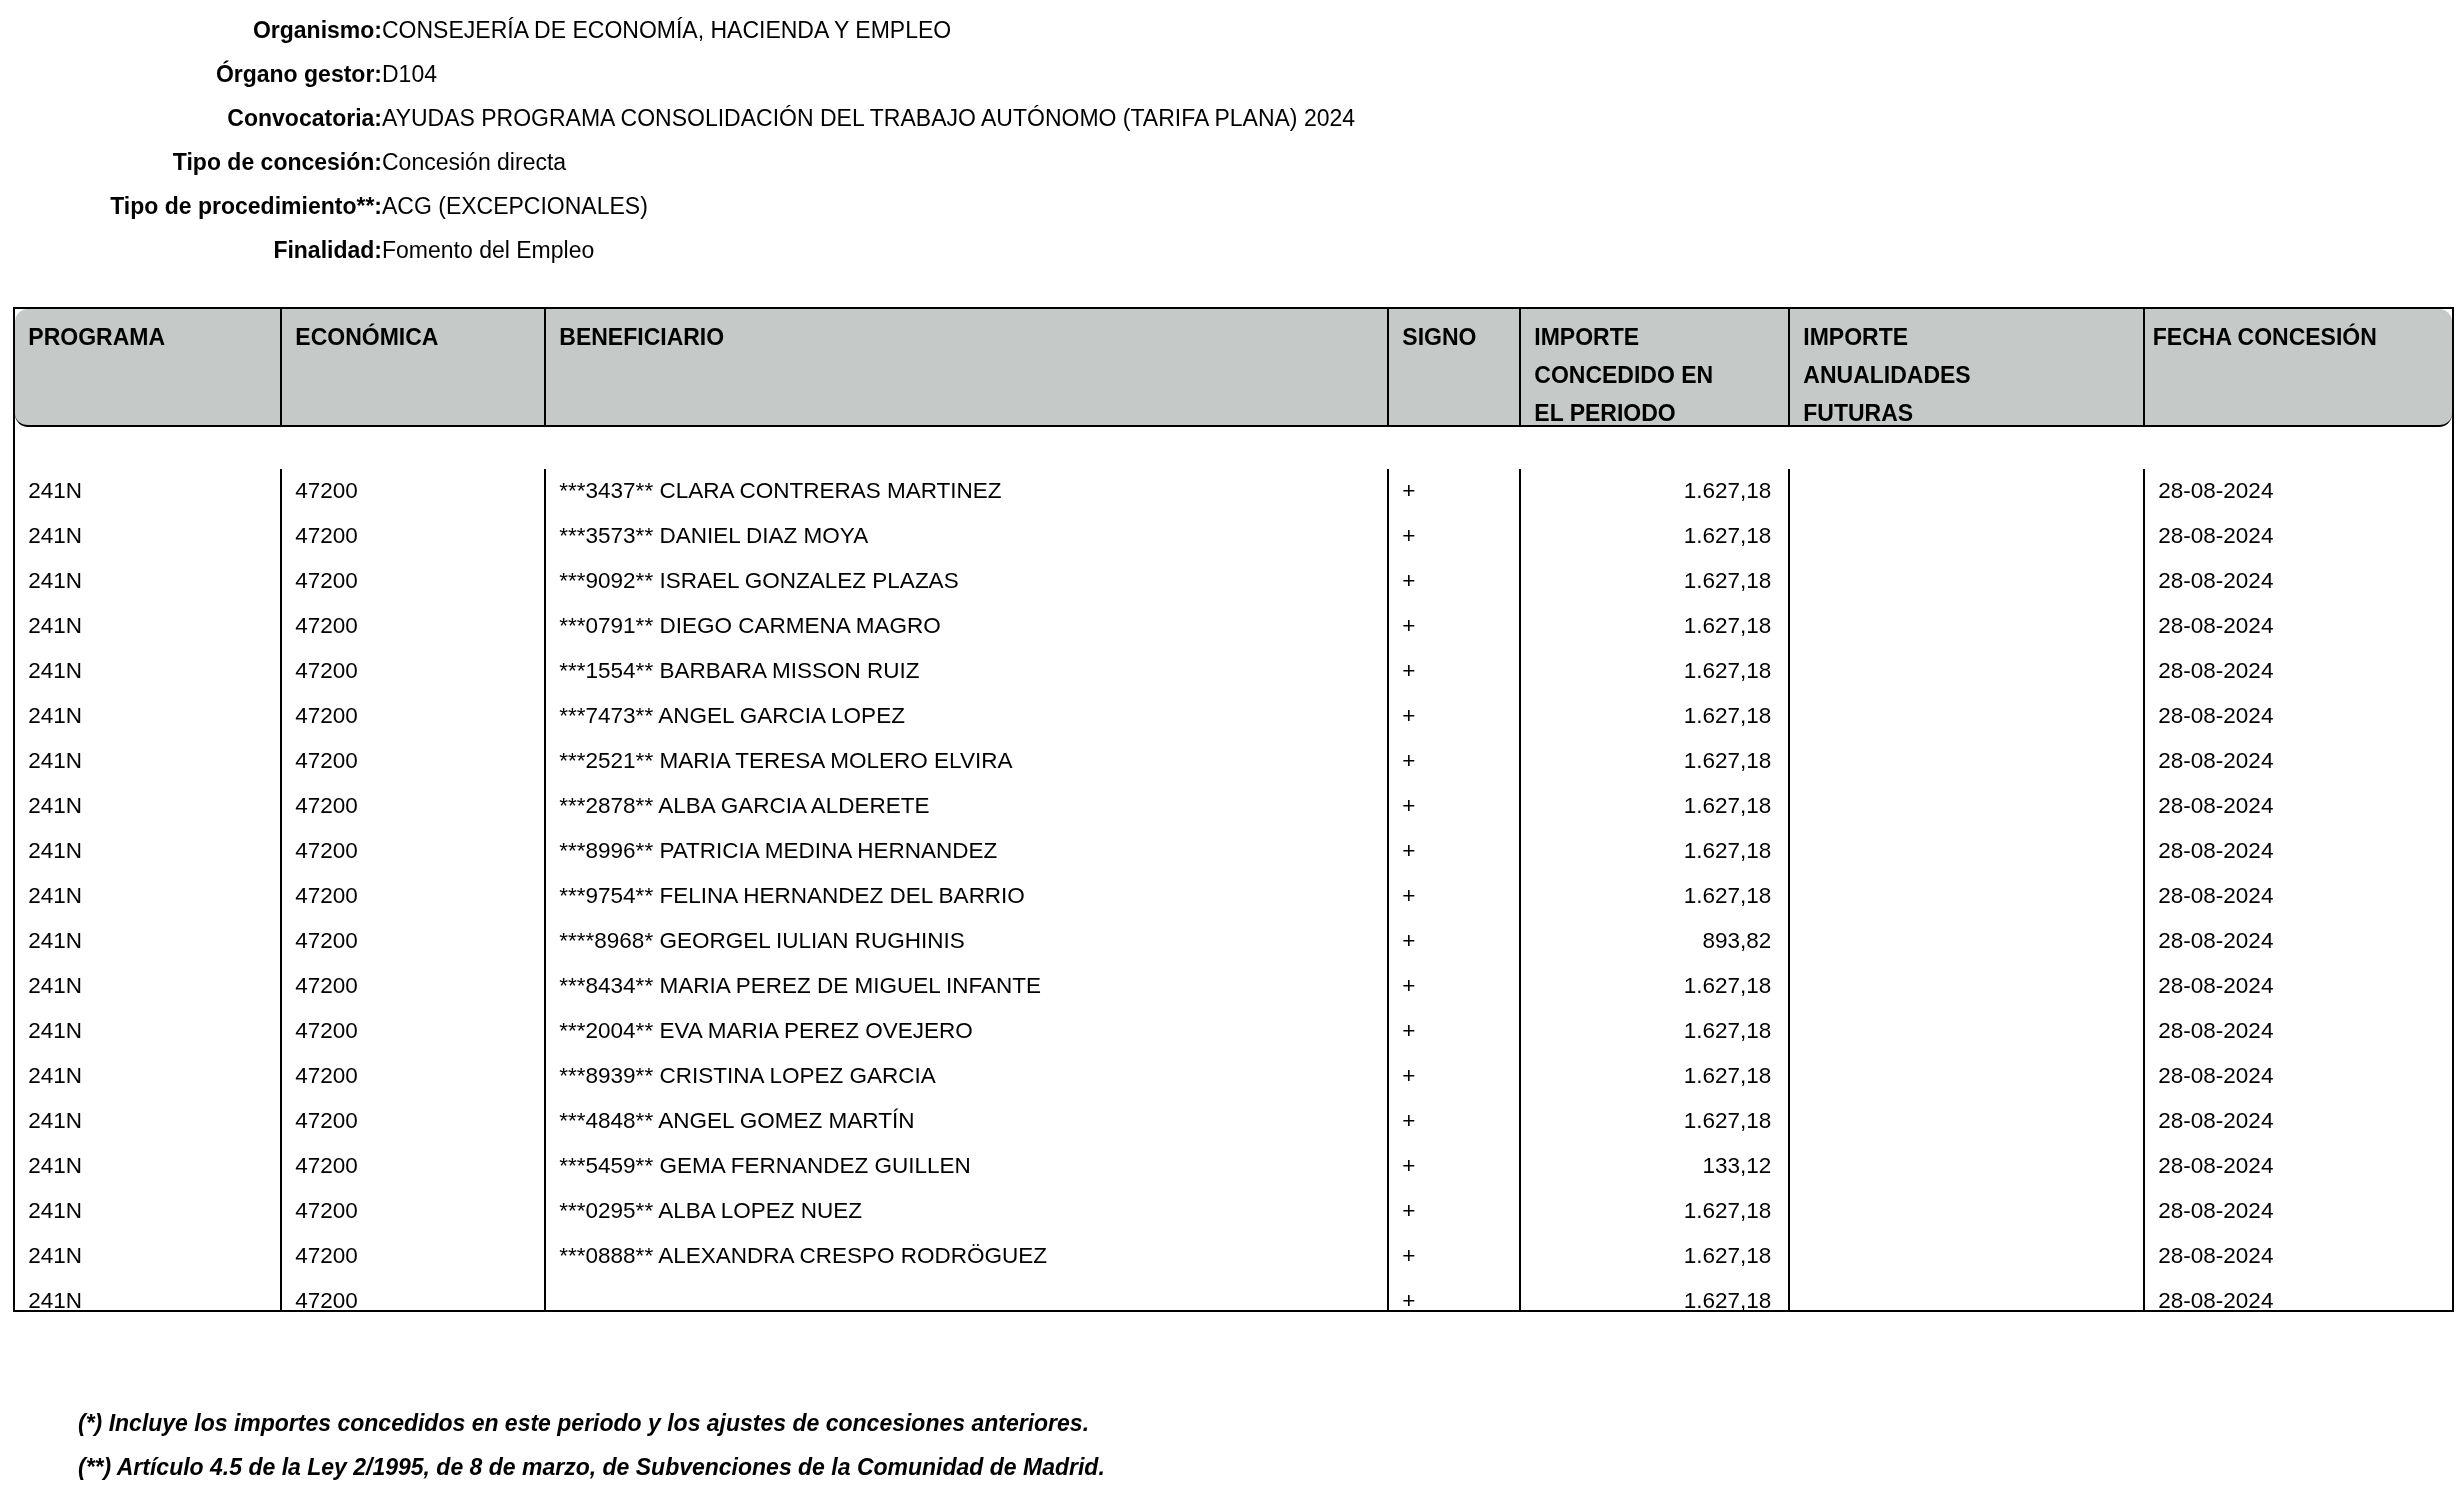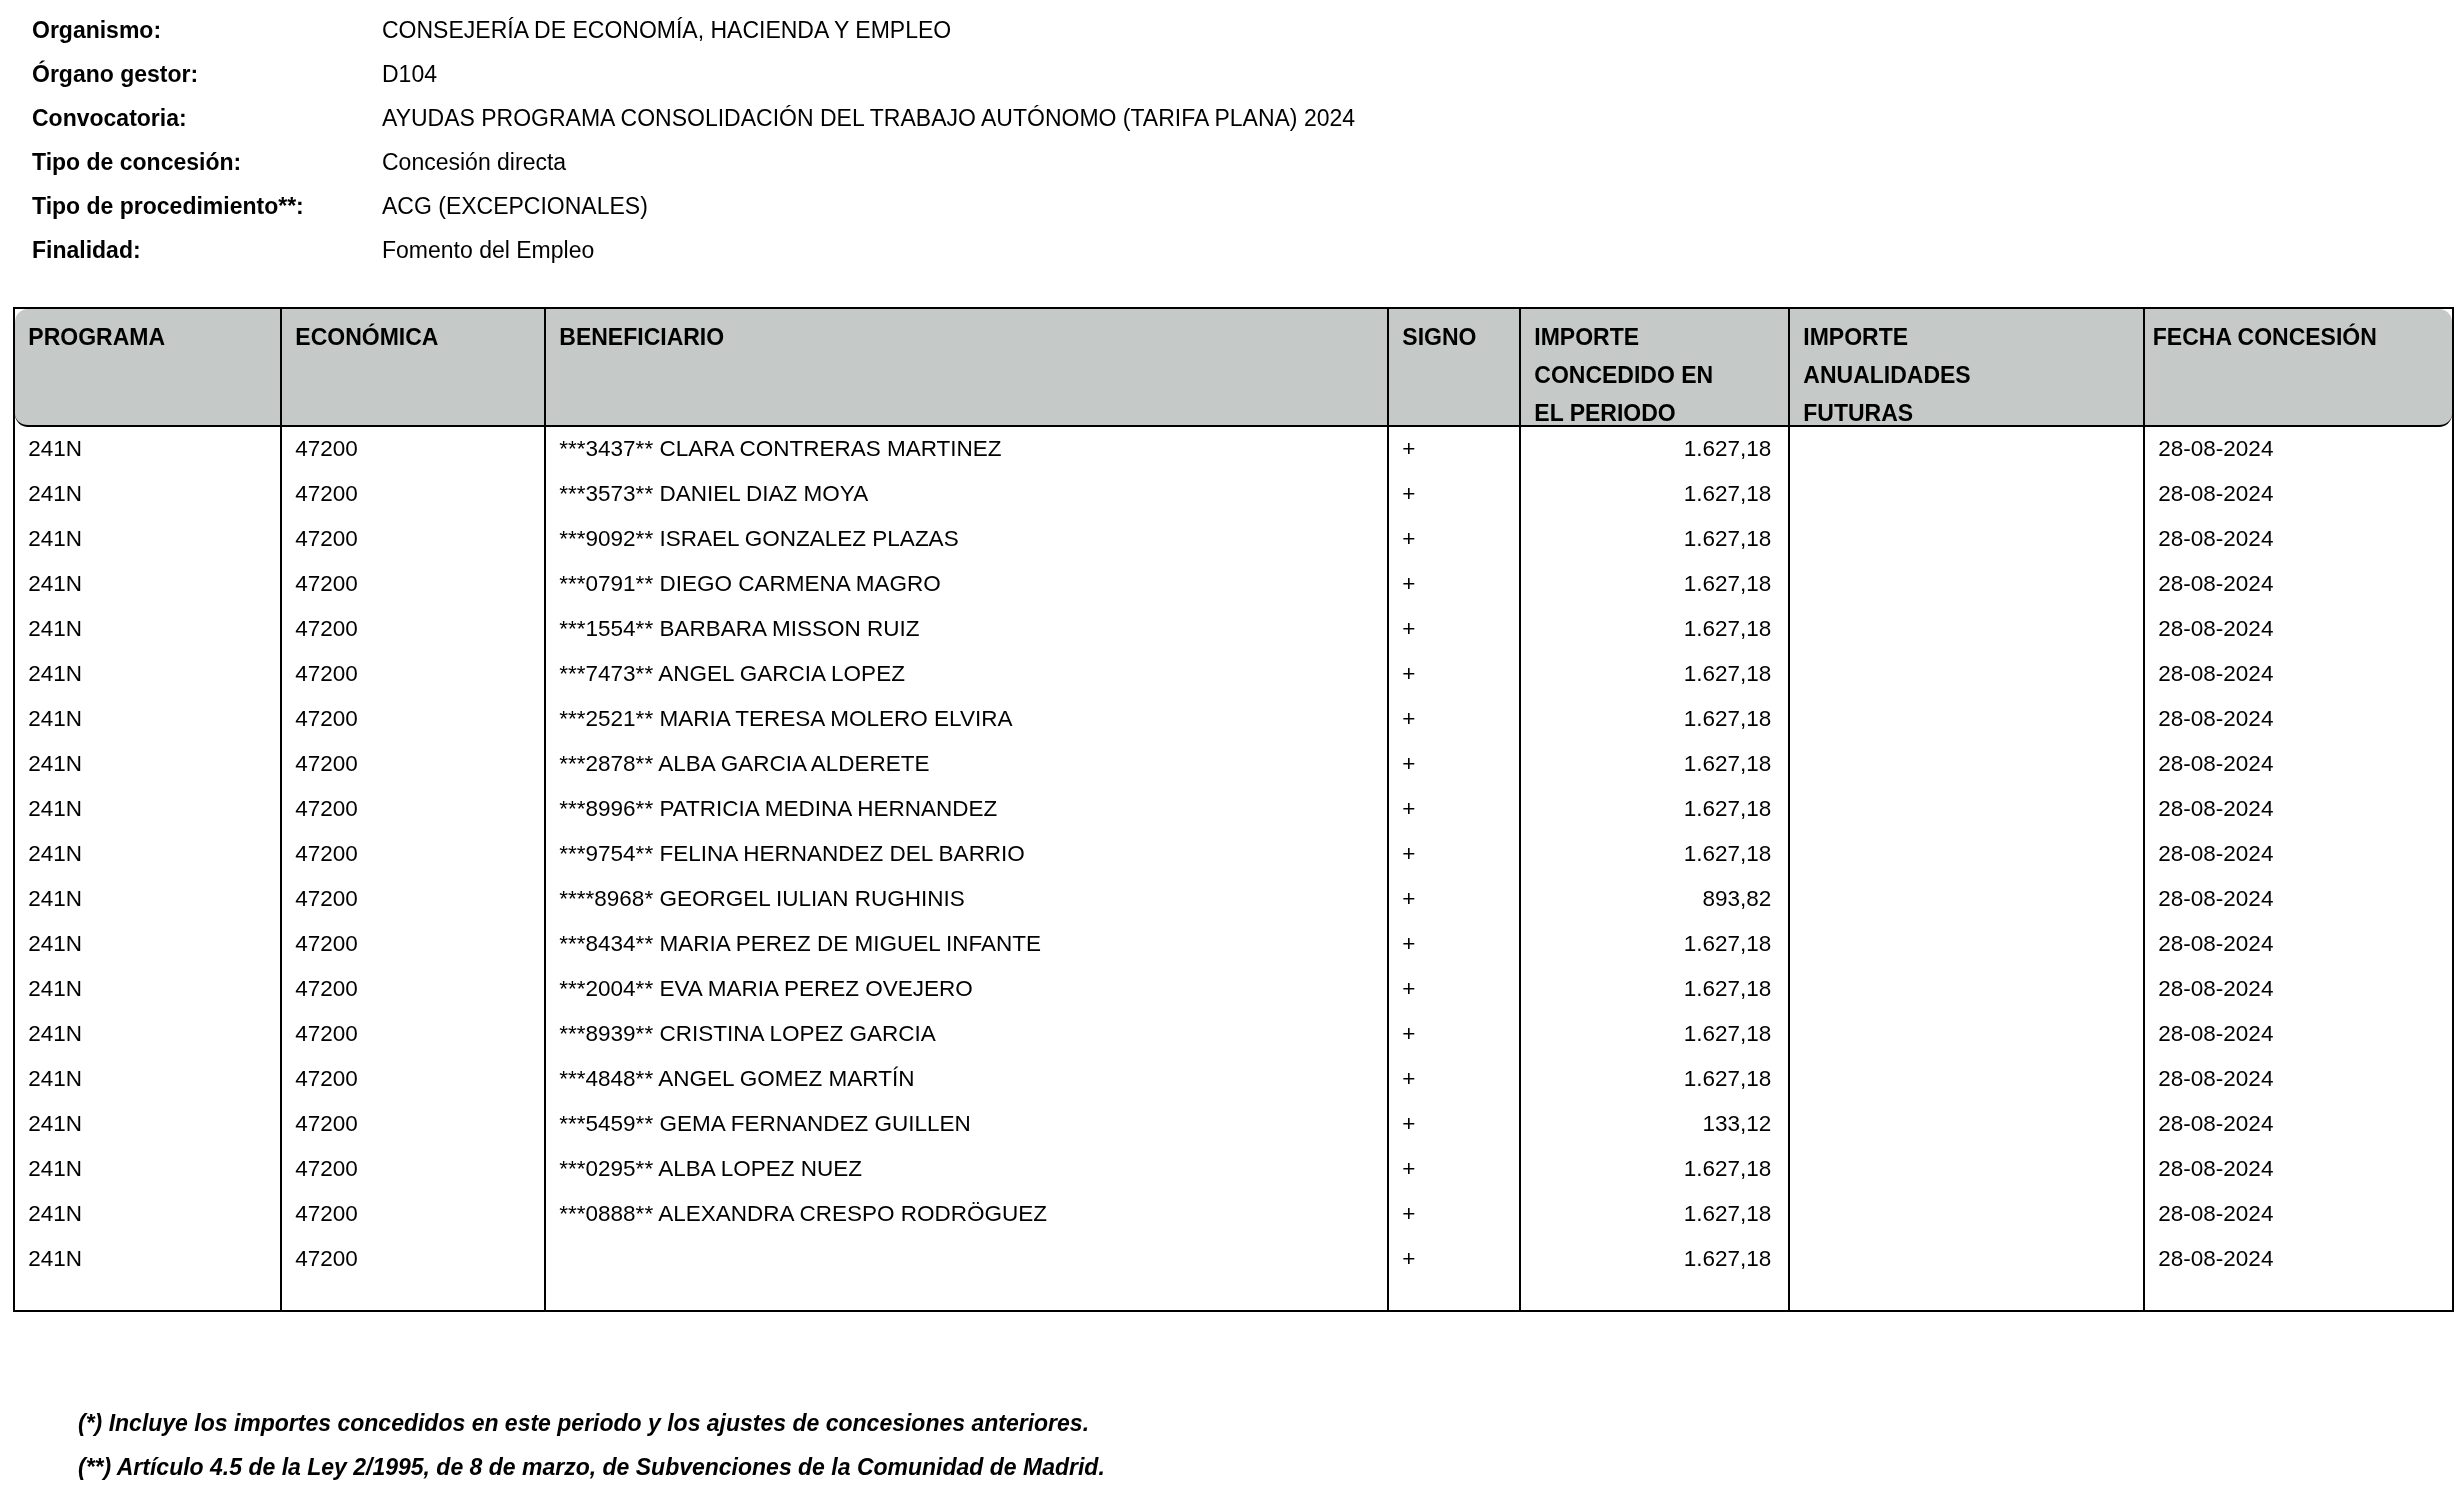--- a/index.html
+++ b/index.html
@@ -8,21 +8,21 @@
     position:relative;
     width:2462px;
     height:1503px;
     background:#ffffff;
     color:#000000;
     font-family:"Liberation Sans", sans-serif;
     overflow:hidden;
   }
 
   
-  .meta { margin:7.5px 0 0 32px; }
+  .meta { margin:7.5px 0 0 32px;text-align:right; }
   .meta-row { display:flex; line-height:44px; font-size:23px; }
   .meta-label { font-weight:bold; flex:0 0 350px; }
   .meta-value { font-weight:normal; white-space:nowrap; }
 
   
   .grants-table {
     margin:35px 0 0 12.8px;
     width:2441px;
     border:2.3px solid #000;
   }
@@ -47,20 +47,21 @@
   .tbody {
     display:flex;
     height:883px;
     overflow:hidden;
     background:#ffffff;
   }
   .body-col {
     border-right:2.3px solid #000;
     font-size:22.5px;
     overflow:hidden;
+    margin-top:42px;
   }
   .body-col:last-child { border-right:none; }
   .cell {
     height:45px;
     display:flex;
     align-items:center;
     padding:0 9px 0 13.5px;
     white-space:nowrap;
     overflow:hidden;
   }

